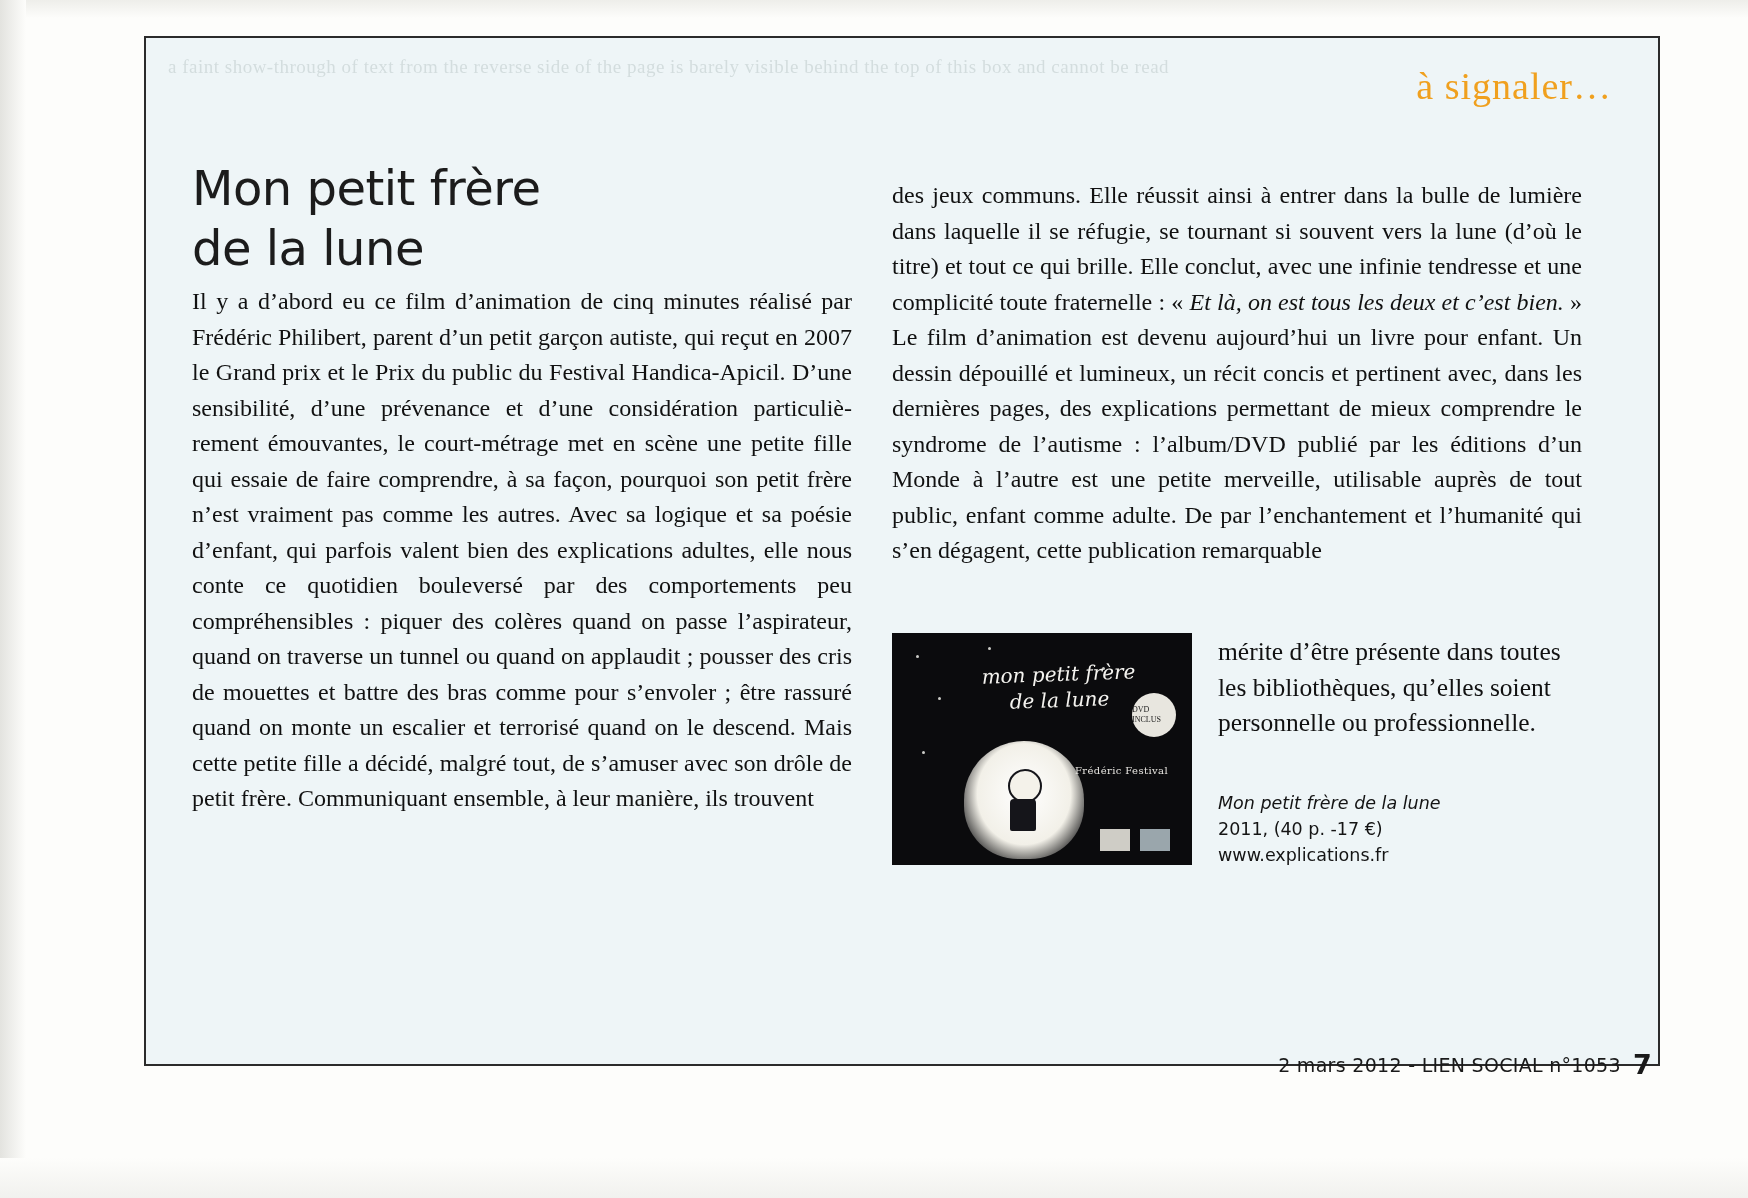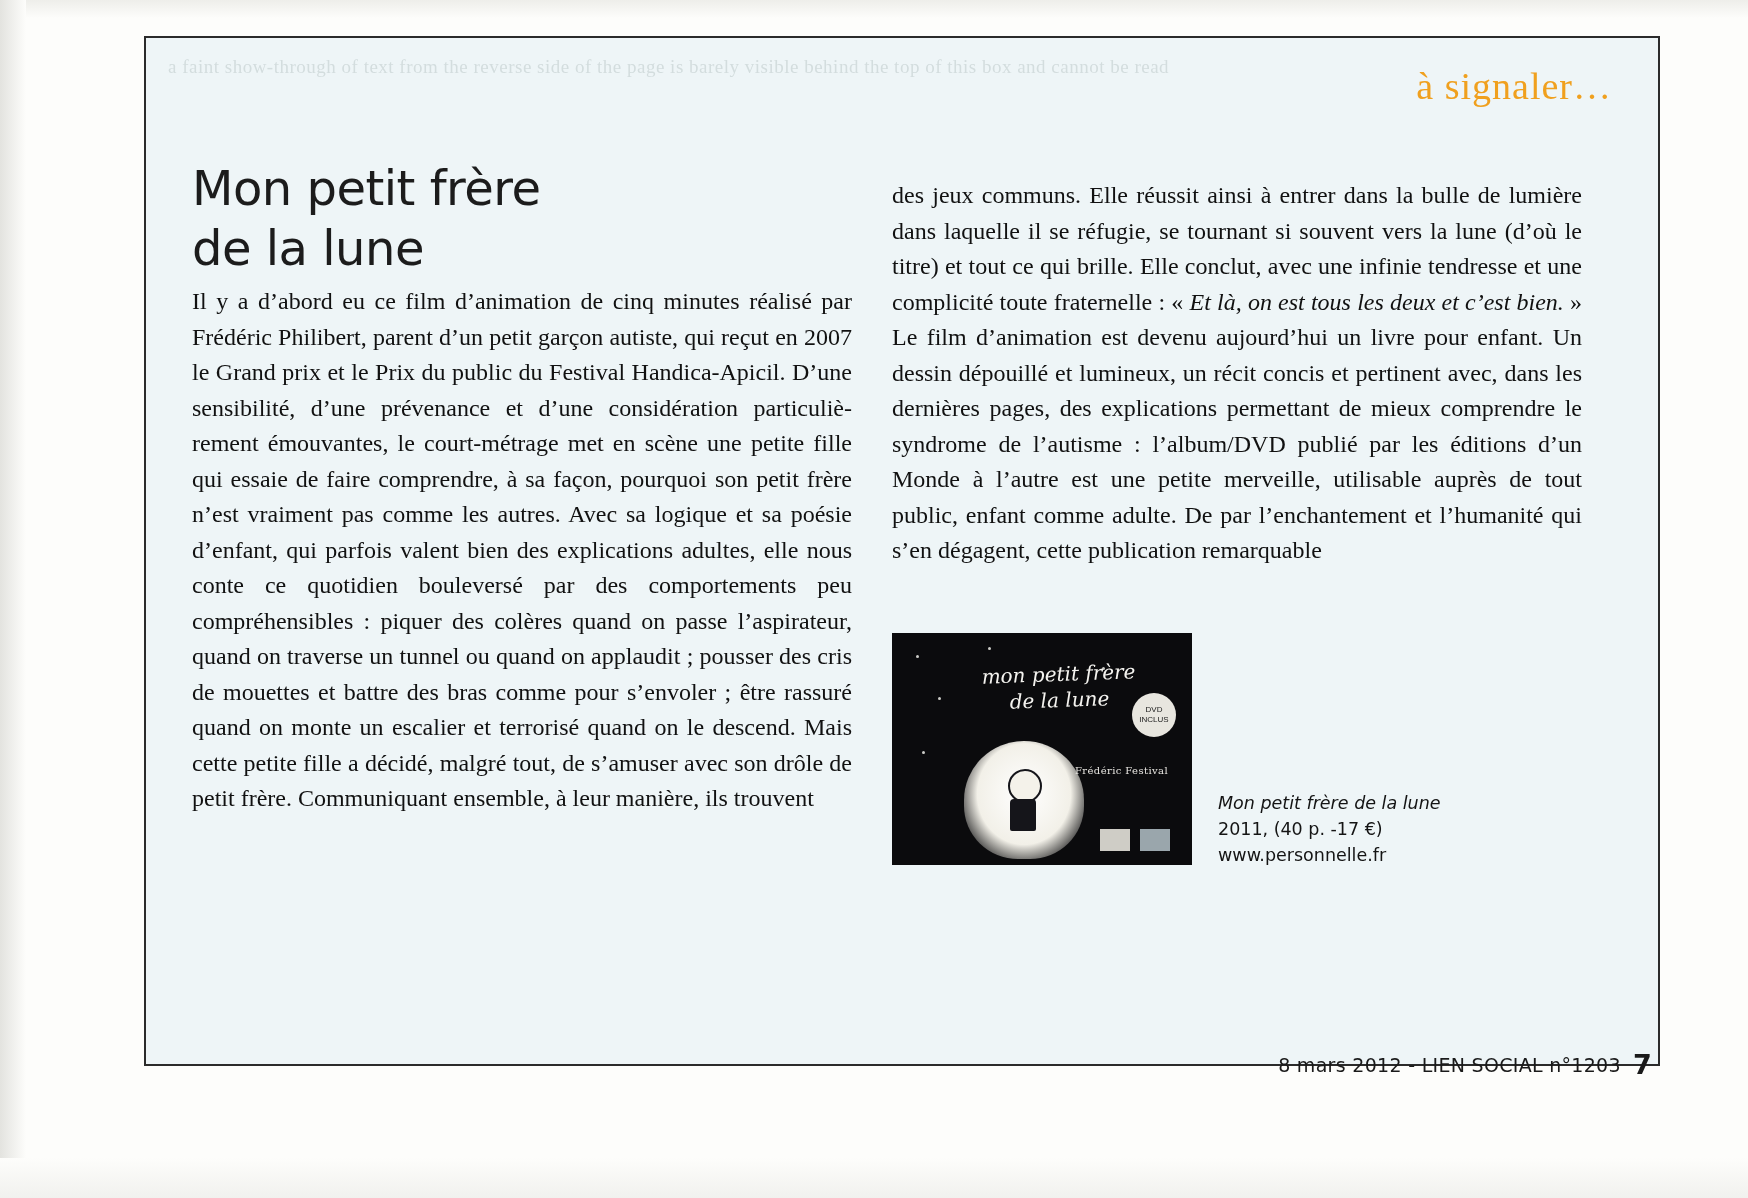--- a/index.html
+++ b/index.html
@@ -149,24 +149,24 @@
     letter-spacing: 0.4px;
   }
   .cover .badge {
     position: absolute;
     right: 16px;
     top: 60px;
     width: 44px; height: 44px;
     border-radius: 50%;
     background: #e8e6df;
     color: #1b1b1b;
-    font-family: Liberation Sans, sans-serif;
+    font-family: Liberation Serif, serif;
     font-size: 8px;
     line-height: 10px;
-    text-align: center;
+    text-align: left;
     padding-top: 12px;
     box-sizing: border-box;
   }
   .cover .moon {
     position: absolute;
     left: 72px;
     top: 108px;
     width: 120px;
     height: 118px;
     border-radius: 50% 50% 45% 45%;
@@ -281,25 +281,26 @@
       <div class="title-script"><span>mon petit frère</span><br><span>de la lune</span></div>
       <div class="badge">DVD INCLUS</div>
       <div class="moon"></div>
       <div class="child-head"></div>
       <div class="child-body"></div>
       <div class="author">Frédéric Festival</div>
       <div class="logo-a"></div>
       <div class="logo-b"></div>
     </div>
 
+    <div class="cover-side">mérite d’être présente dans toutes les bibliothèques, qu’elles soient personnelle ou professionnelle.</div>
 
     <div class="credits">
       <div class="it">Mon petit frère de la lune</div>
       <div>2011, (40 p. -17 €)</div>
-      <div>www.personnelle.fr</div>
+      <div>www.explications.fr</div>
     </div>
 
   </div>
 
   <div class="footer">
-    <span>8 mars 2012 - LIEN SOCIAL n°1203</span><span class="pg">7</span>
+    <span>2 mars 2012 - LIEN SOCIAL n°1053</span><span class="pg">7</span>
   </div>
 </div>
 
 </body></html>

